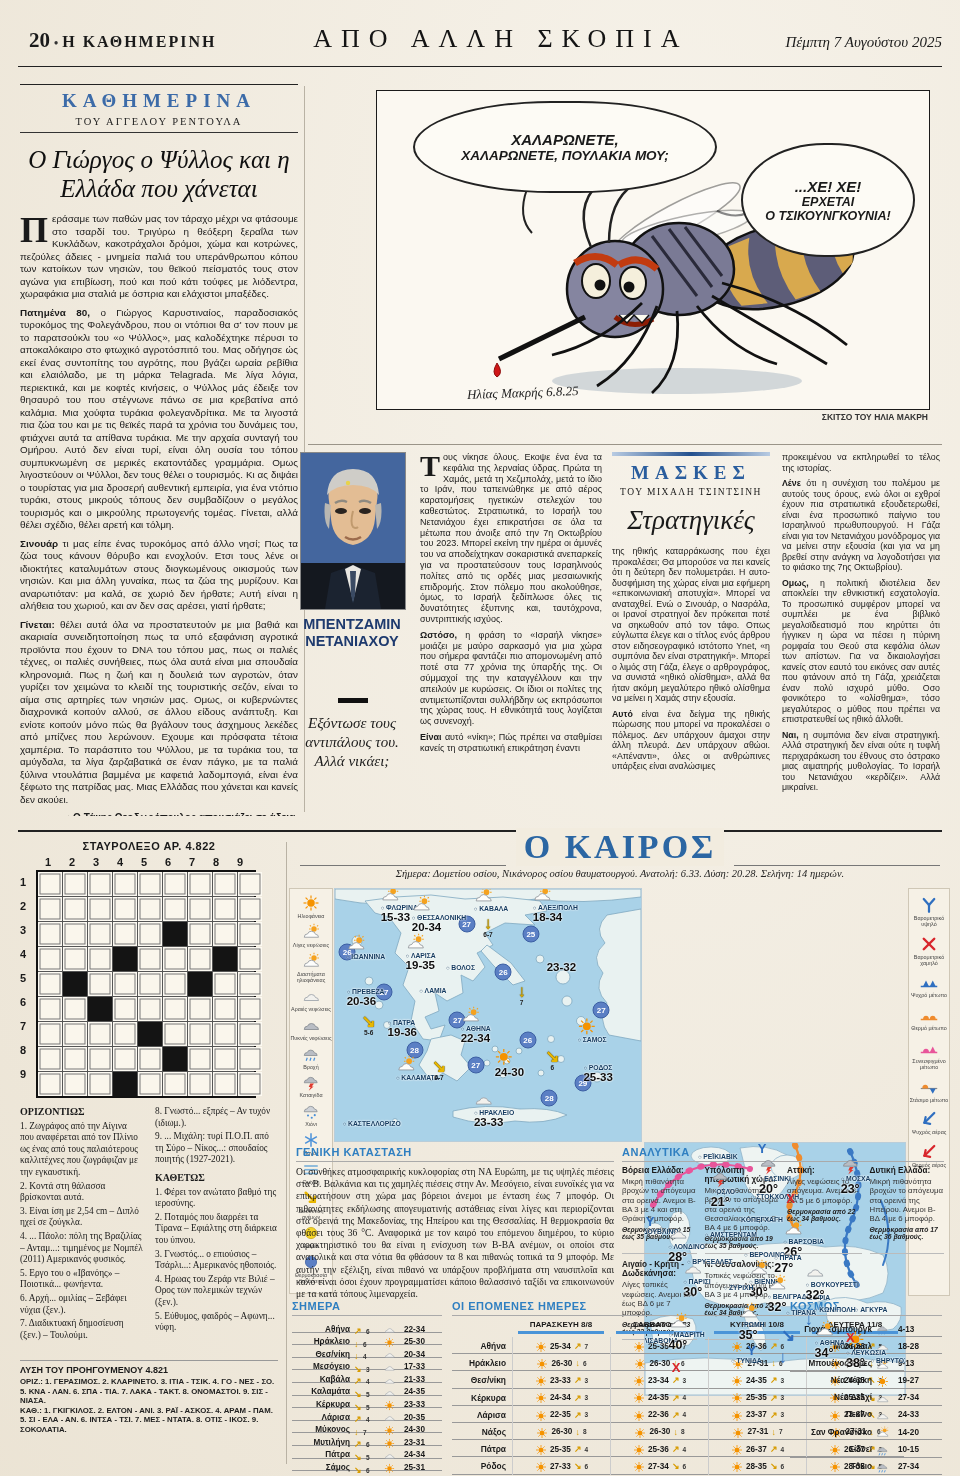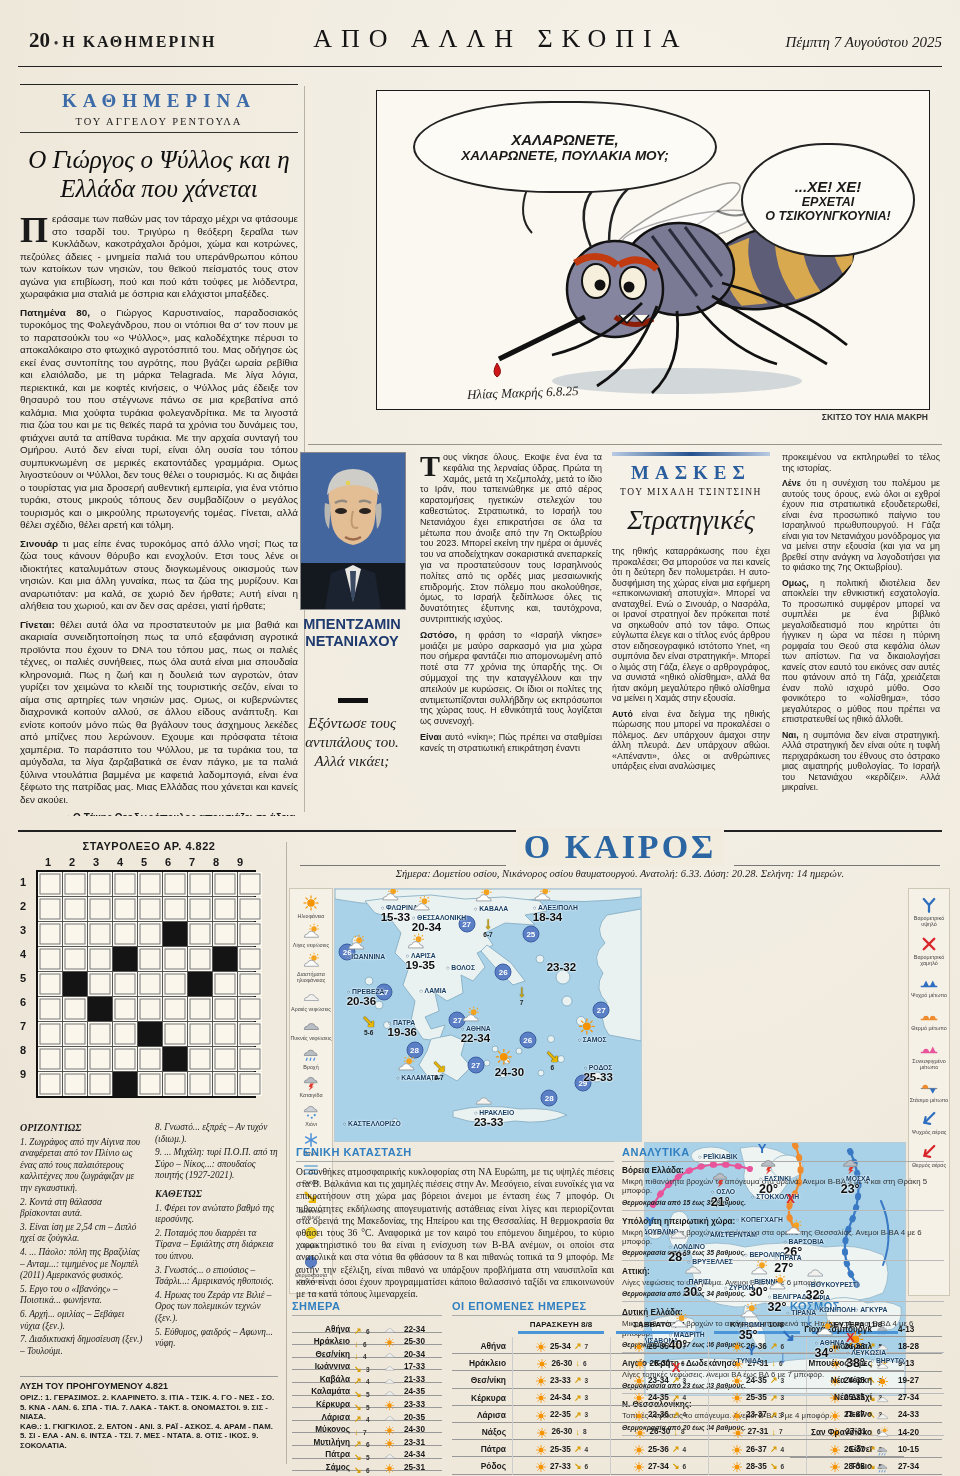--- a/index.html
+++ b/index.html
@@ -89,21 +89,21 @@
   .warrow{position:absolute;transform:translate(-50%,-50%);z-index:4;display:flex;flex-direction:column;align-items:center;}
   .warrow .ar{font-size:17px;font-weight:bold;color:#e8b700;text-shadow:0 0 1px #5a4a00,0 0 1px #5a4a00;line-height:15px;}
   .warrow .wl{font-size:6.5px;font-weight:bold;color:#222;}
   .symY{position:absolute;transform:translate(-50%,-50%);font-weight:bold;font-size:13px;color:#2f6fc0;z-index:4;}
   .symX{position:absolute;transform:translate(-50%,-50%);font-weight:bold;font-size:13px;color:#d8262c;z-index:4;}
   
   .general{left:296px;top:1146px;width:318px;}
   .wx-h{font-weight:bold;font-size:11px;color:#2f7fc1;letter-spacing:.5px;border-bottom:1px solid #aaa;padding-bottom:3px;margin-bottom:4px;}
   .general p{font-family:"Liberation Serif",serif;font-size:9.6px;line-height:12.2px;text-align:justify;margin:0;}
   .regions-wrap{left:622px;top:1146px;width:322px;}
-  .regions{display:grid;grid-template-columns:1fr;column-gap:8px;row-gap:6px;}
+  .regions{display:grid;grid-template-columns:1fr 1fr 1fr 1fr;column-gap:8px;row-gap:6px;}
   .reg{border-bottom:1px solid #bbb;padding-bottom:4px;}
   .reg .rn{font-weight:bold;font-size:8.2px;margin-bottom:2px;}
   .reg .rt{font-size:7.8px;line-height:9.3px;color:#333;}
   .reg .rtemp{font-size:6.8px;font-weight:bold;font-style:italic;margin-top:3px;color:#222;}
   
   .today{left:292px;top:1300px;width:150px;}
   .today .row{display:grid;grid-template-columns:62px 30px 20px 38px;align-items:center;height:11.6px;}
   .today .c{font-size:8.2px;font-weight:bold;text-align:right;padding-right:4px;}
   .tw{font-size:9px;color:#d79b00;font-weight:bold;}
   .tf{font-size:6.5px;font-weight:bold;color:#333;}
@@ -125,21 +125,21 @@
   .cw{left:20px;top:840px;width:258px;}
   .cw-title{font-size:11px;font-weight:bold;text-align:center;margin-bottom:4px;letter-spacing:.5px;}
   .cw-wrap{display:grid;grid-template-columns:16px auto;grid-template-rows:14px auto;}
   .cw-colnums{grid-column:2;display:grid;grid-template-columns:repeat(9,24px);}
   .cw-colnums span{font-weight:bold;font-size:11px;text-align:center;}
   .cw-rownums{grid-row:2;display:grid;grid-template-rows:repeat(9,24px);}
   .cw-rownums span{font-weight:bold;font-size:11px;line-height:24px;}
   .cw-grid{grid-row:2;grid-column:2;display:grid;grid-template-columns:repeat(9,24px);grid-auto-rows:24px;border:2px solid #111;width:216px;background:#555;gap:1px;padding:0;}
   .cw-cell{background:#faf6ec;box-shadow:inset 0 0 0 1.5px #fdfaf2, inset 0 0 0 2.5px #777;}
   .cw-cell.black{background:#141414;box-shadow:none;}
-  .cw-clues{margin-top:24px;height:244px;column-count:2;column-gap:12px;overflow:hidden;font-style:italic;}
+  .cw-clues{margin-top:8px;height:244px;column-count:2;column-gap:12px;overflow:hidden;}
   .cw-clues .hd{font-weight:bold;font-size:10px;margin:0 0 3px 0;}
   .cw-clues p{font-family:"Liberation Serif",serif;font-size:9.3px;line-height:11.6px;margin:0 0 2px 0;}
   .cw-sol{margin-top:10px;border-top:1px solid #999;padding-top:4px;}
   .cw-sol .hd{font-size:9px;font-weight:bold;margin-bottom:2px;}
   .cw-sol p{font-size:7.8px;line-height:9.6px;font-weight:bold;margin:0;color:#222;}
   .hidden-defs{position:absolute;width:0;height:0;overflow:hidden;}
 </style>
 </head>
 <body>
 
@@ -1101,21 +1101,21 @@
       <div class="row tbl-rule">
         <span class="c">Θεσ/νίκη</span>
         <span><span class="tw">↓</span> <span class="tf">4</span></span>
         <span><svg class="wi">
             <use href="#i-cloud"></use>
           </svg></span>
         <span class="tt">20-34</span>
       </div>
 
       <div class="row tbl-rule">
-        <span class="c">Ιωάννινα</span>
+        <span class="c">Μεσόγειο</span>
         <span><span class="tw">↘</span> <span class="tf">3</span></span>
         <span><svg class="wi">
             <use href="#i-cloud"></use>
           </svg></span>
         <span class="tt">17-33</span>
       </div>
 
       <div class="row tbl-rule">
         <span class="c">Καβάλα</span>
         <span><span class="tw">↗</span> <span class="tf">4</span></span>

